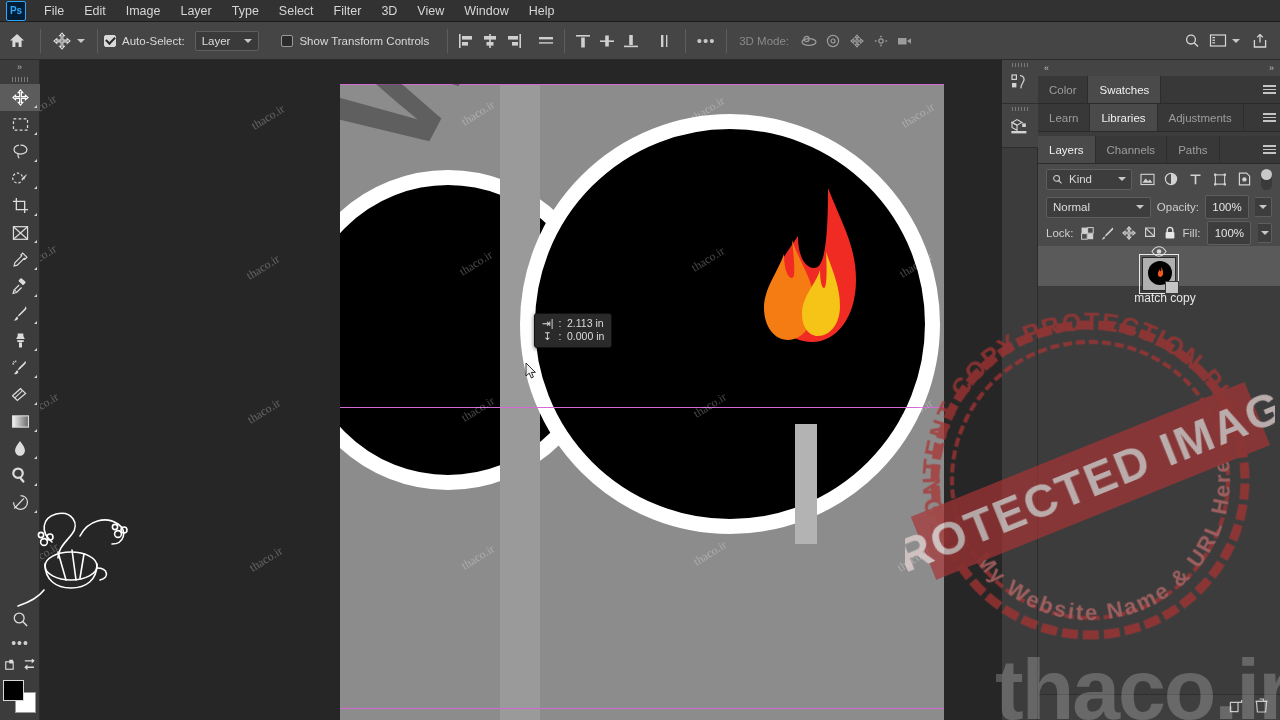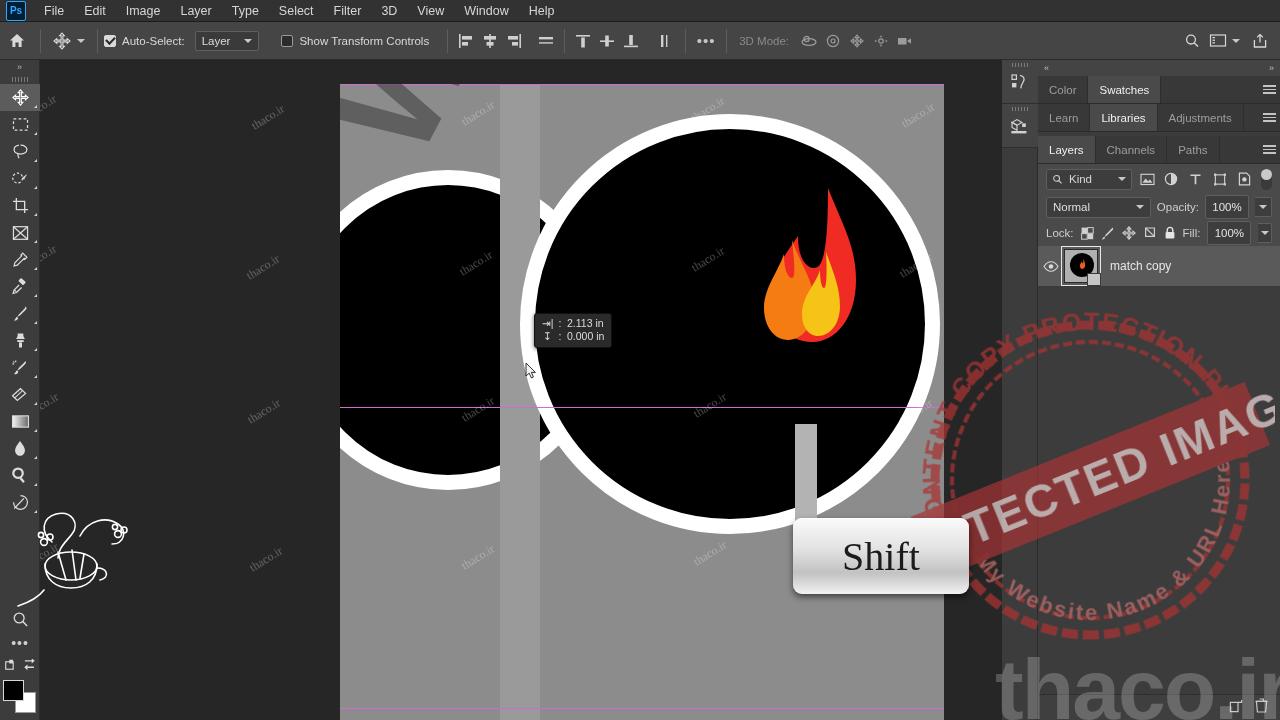--- a/index.html
+++ b/index.html
@@ -199,21 +199,21 @@
   .lock-row { display: flex; align-items: center; gap: 7px;
               height: 26px; padding: 0 8px; }
   .lock-ico { width: 14px; height: 16px; display: flex;
               align-items: center; justify-content: center; }
 
   .layer-list { background: #454545; }
   .layer-row {
     display: flex; align-items: center; height: 41px;
     border-bottom: 1px solid #3a3a3a; position: relative;
   }
-  .layer-row.selected { background: #5a5a5a; }
+  .layer-row.selected { background: #5a5a5a; flex-direction: column; }
   .eye-cell { width: 26px; display: flex; align-items: center; justify-content: center; }
   .thumb {
     width: 34px; height: 34px; position: relative; flex: 0 0 auto;
     background: #b0b0b0; border: 1px solid #2a2a2a;
   }
   .thumb.sel-frame { outline: 1px solid #e8e8e8; outline-offset: 2px; }
   .thumb .tcirc { position: absolute; left: 5px; top: 3px; width: 24px; height: 24px;
                   border-radius: 50%; background: #000; }
   .thumb .tflame { position: absolute; left: 14px; top: 8px; width: 7px; height: 13px; }
   .thumb .tlink {
@@ -927,20 +927,17 @@
       </text>
       <text font-family="'Liberation Sans',sans-serif" font-size="22" font-weight="bold" fill="#c06a6a" letter-spacing="2.4">
         <textPath href="#arcBot" startOffset="50%" text-anchor="middle">My Website Name &amp; URL Here</textPath>
       </text>
       <rect x="5" y="152" width="360" height="68" fill="#a83232" opacity="0.92"></rect>
       <text x="185" y="202" text-anchor="middle" font-family="'Liberation Sans',sans-serif" font-size="46" font-weight="bold" fill="#e8d4d4" letter-spacing="2">PROTECTED IMAGE</text>
     </g>
   </svg>
 
 
-  <div class="shift-key">
-    <span>Shift</span>
-  </div>
 
 
   <div class="thaco-huge">thaco.ir</div>
 
 </div>
 
 </body></html>

